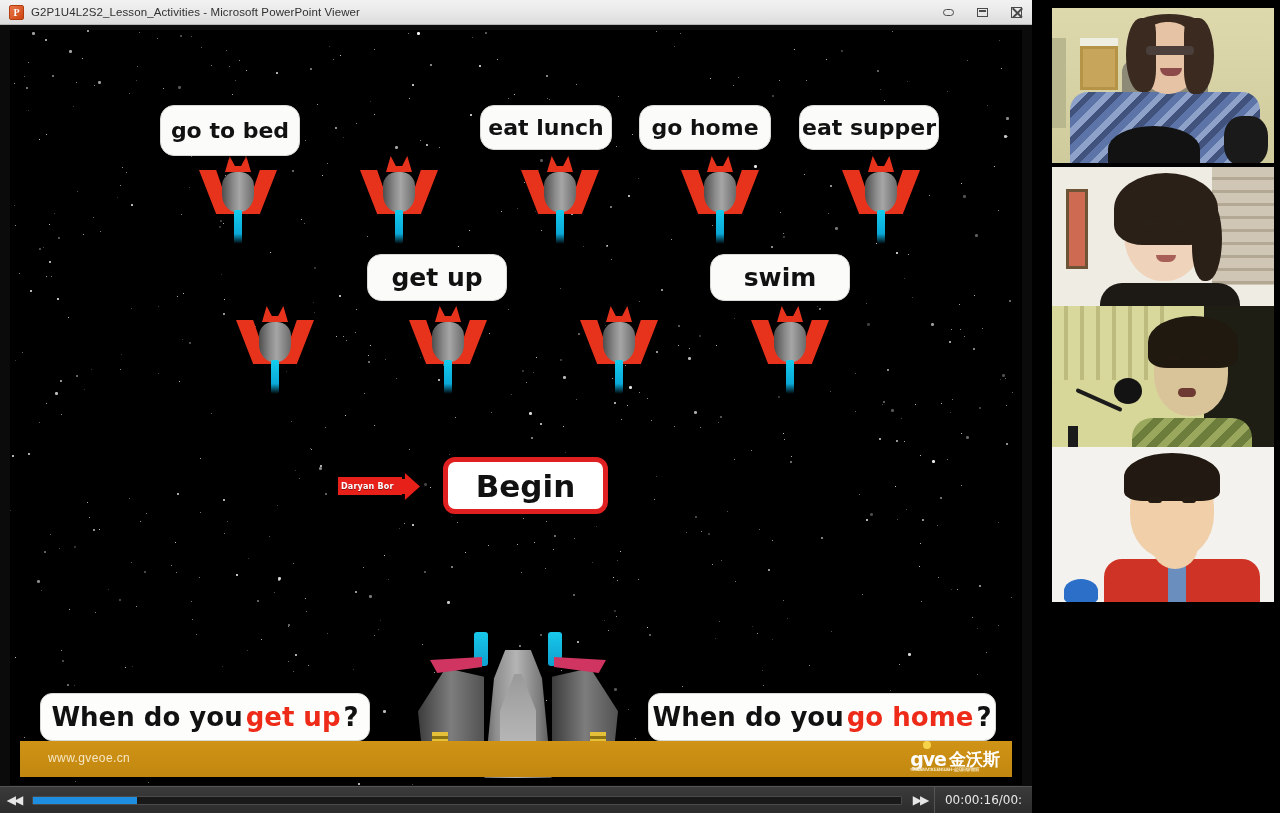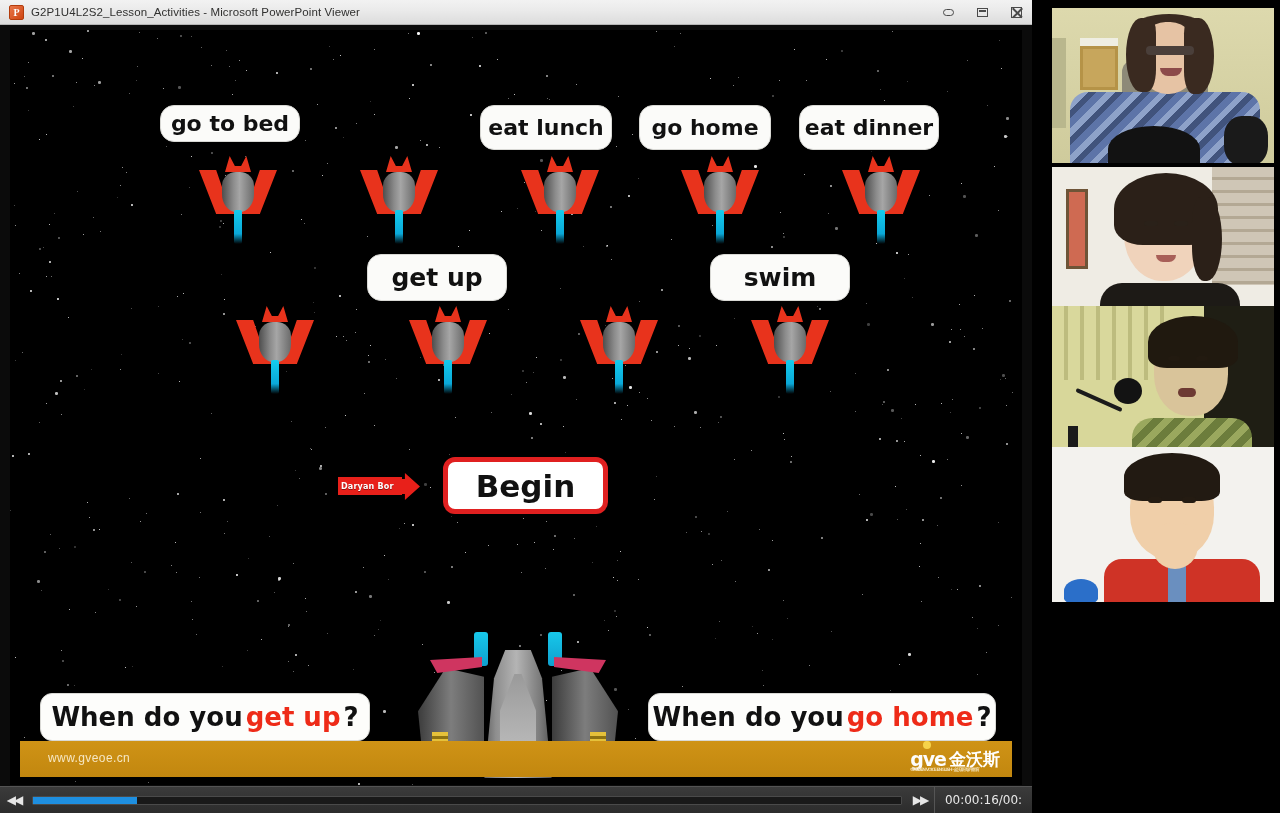--- a/index.html
+++ b/index.html
@@ -1002,24 +1002,24 @@
           <div class="dome"></div>
           <div class="beam"></div>
         </div>
       <div class="alien" style="left:741px;top:290px">
         <div class="topfin"></div>
           <div class="wings"></div>
           <div class="dome"></div>
           <div class="beam"></div>
         </div>
 
-      <div class="word-btn" style="left:150px;top:75px;width:140px;height:37px;font-size:22px">go to bed</div>
+      <div class="word-btn" style="left:150px;top:75px;width:140px;height:51px;font-size:22px">go to bed</div>
       <div class="word-btn" style="left:470px;top:75px;width:132px;height:45px;font-size:22px">eat lunch</div>
       <div class="word-btn" style="left:629px;top:75px;width:132px;height:45px;font-size:22px">go home</div>
-      <div class="word-btn" style="left:789px;top:75px;width:140px;height:45px;font-size:22px">eat dinner</div>
+      <div class="word-btn" style="left:789px;top:75px;width:140px;height:45px;font-size:22px">eat supper</div>
 
       <div class="word-btn" style="left:357px;top:224px;width:140px;height:47px;font-size:25px">get up</div>
       <div class="word-btn" style="left:700px;top:224px;width:140px;height:47px;font-size:25px">swim</div>
 
       <div class="begin-btn">Begin</div>
 
       <div class="pointer">
         <div class="tag">Daryan Bory</div>
         <div class="head"></div>
       </div>

